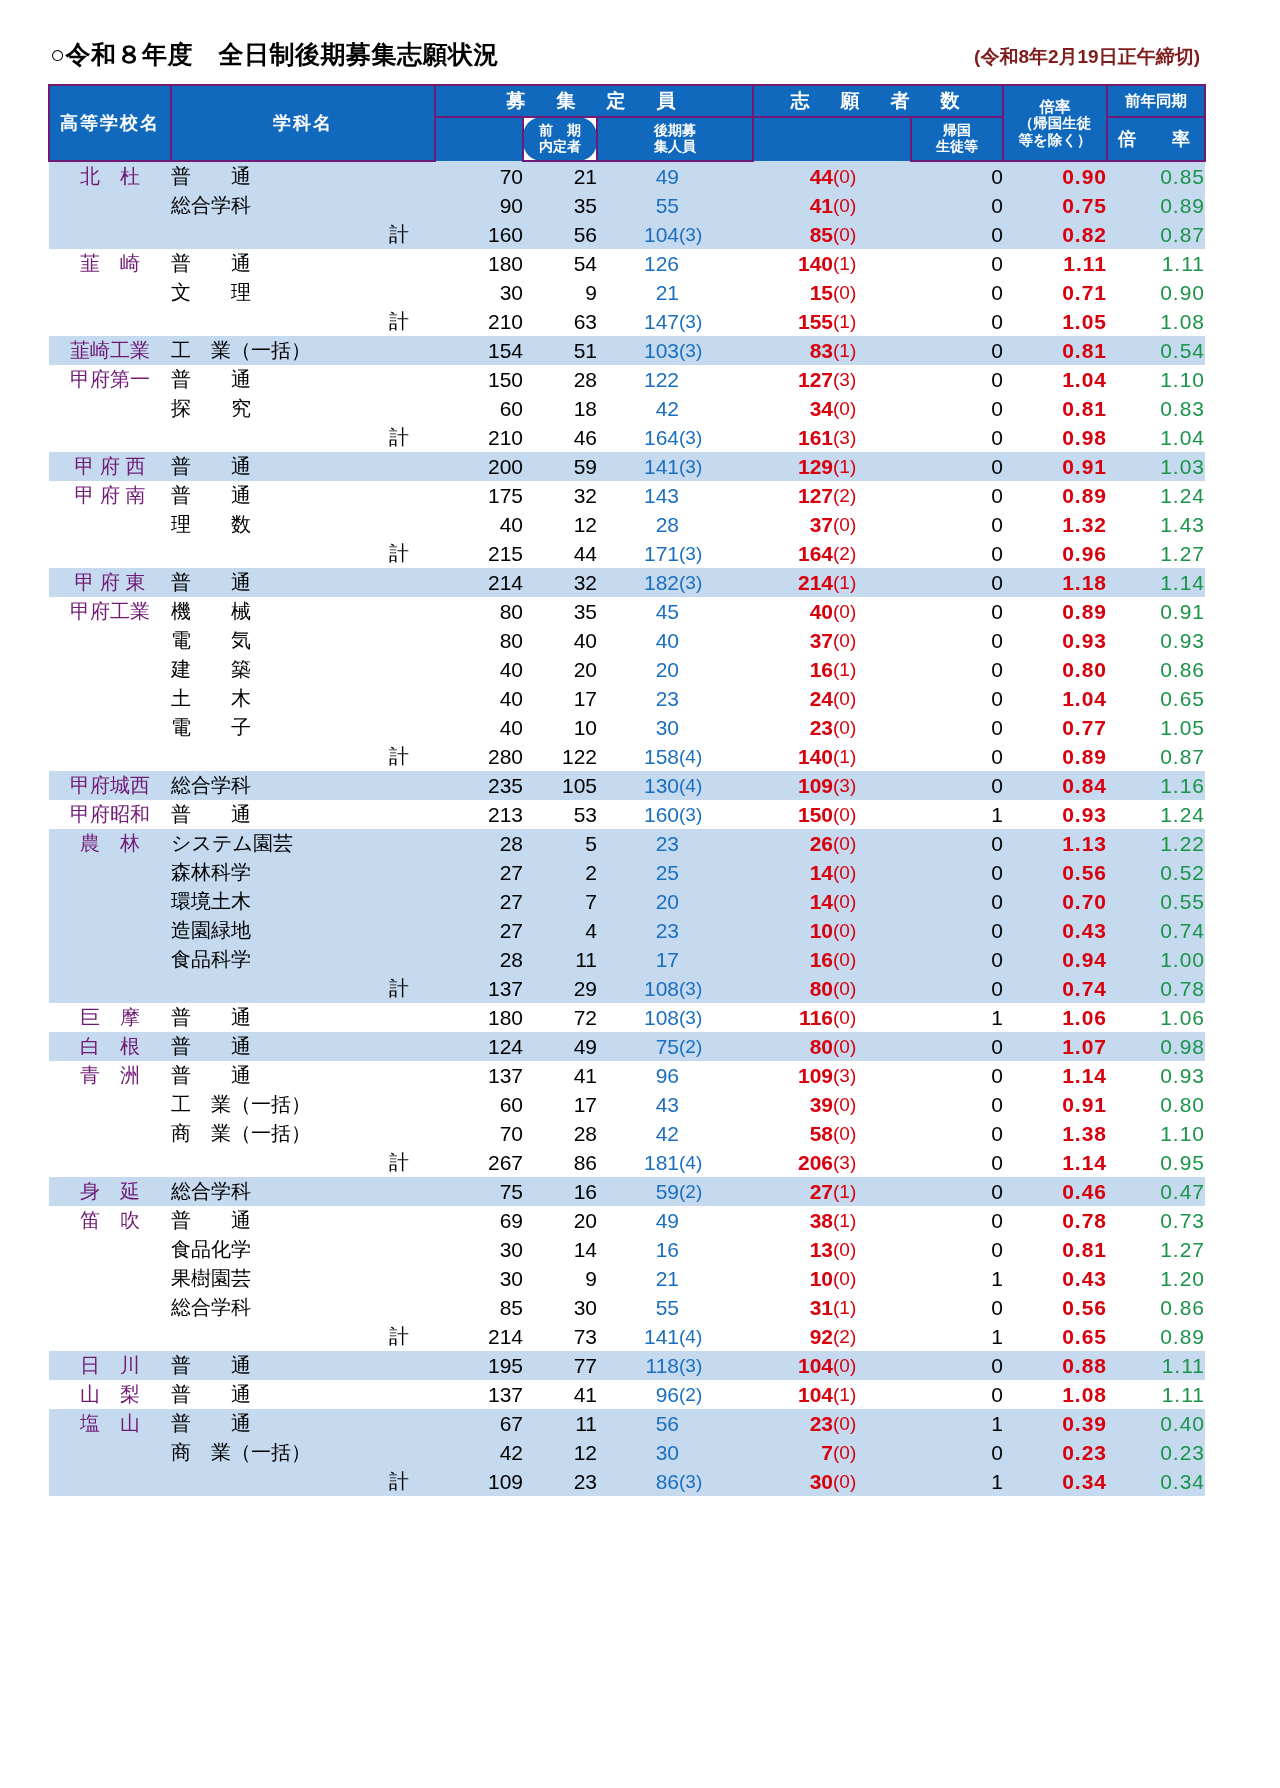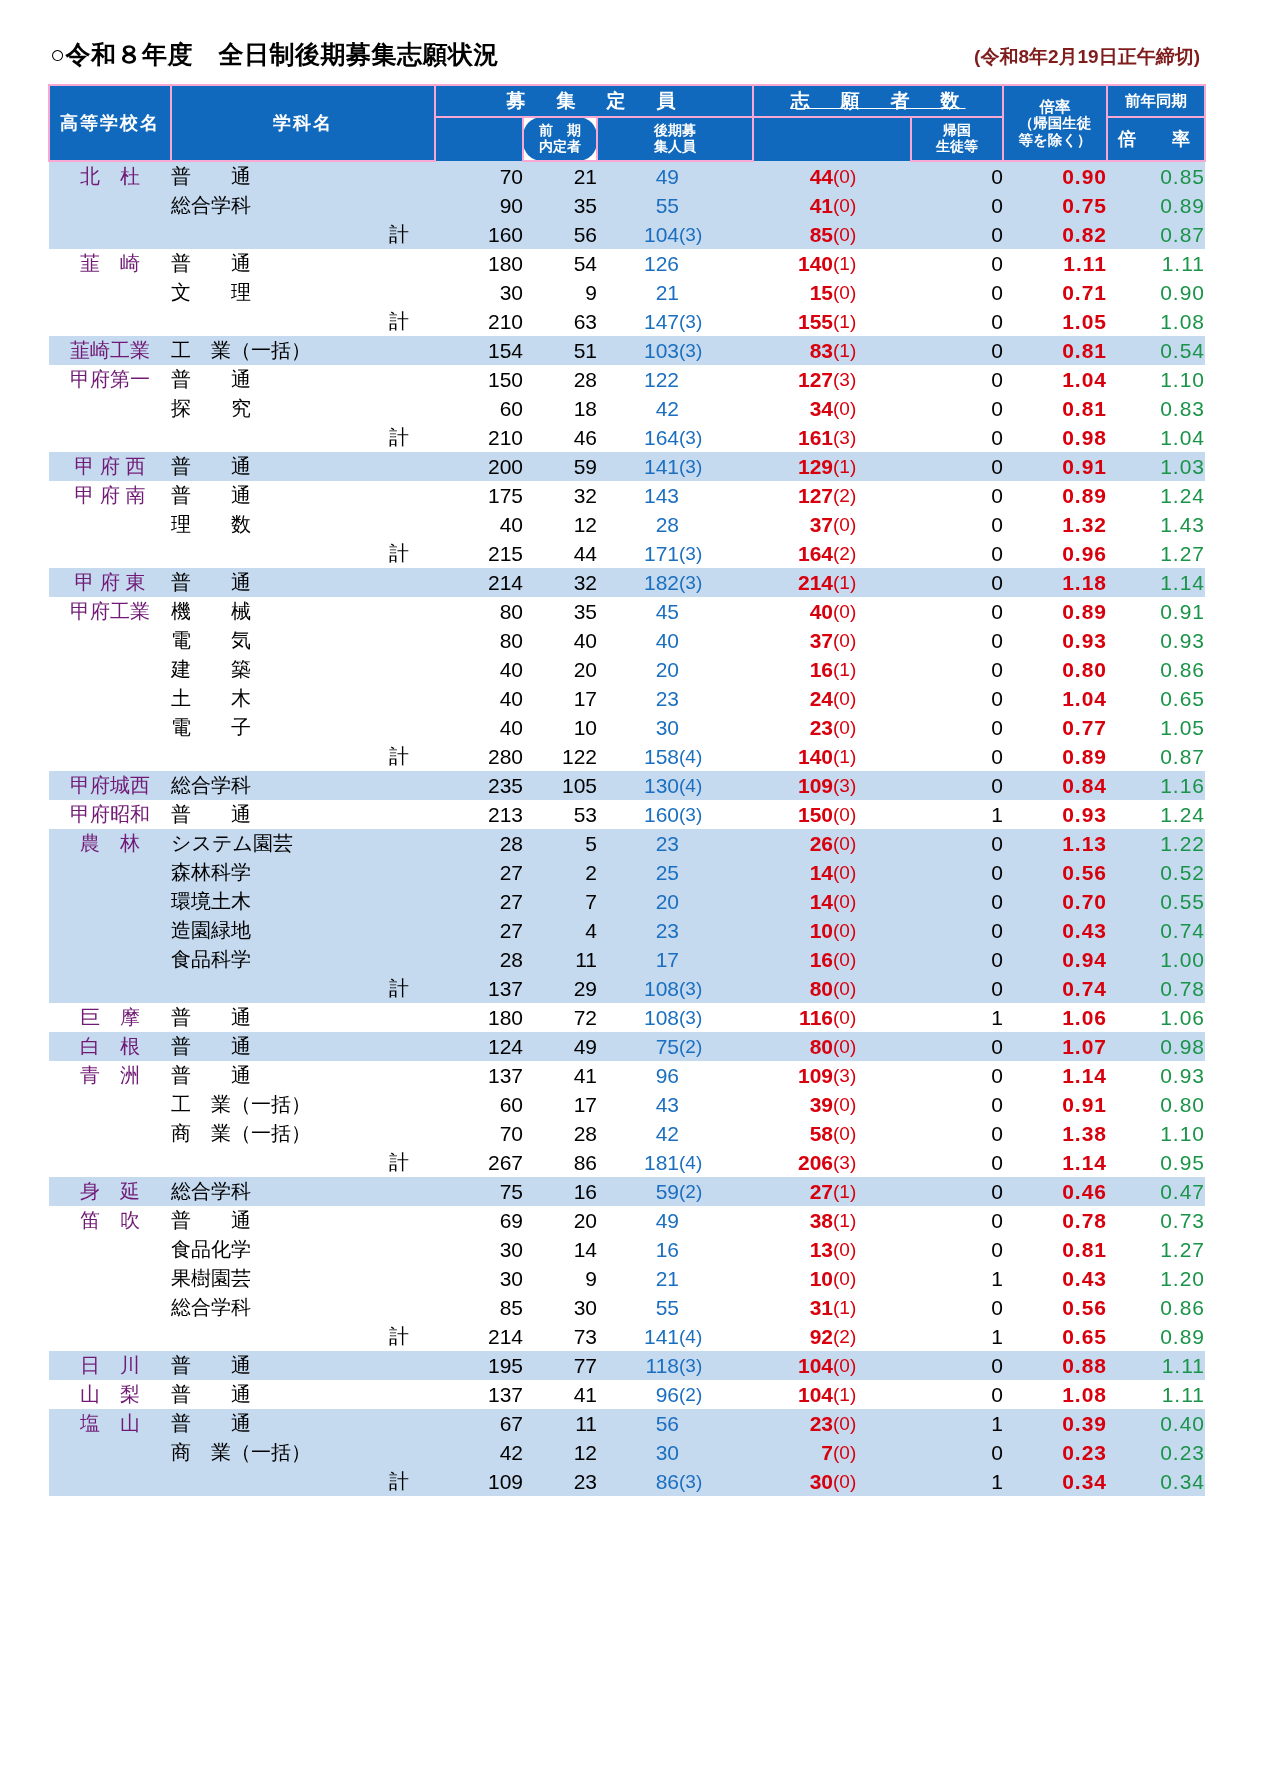--- a/index.html
+++ b/index.html
@@ -39,21 +39,21 @@
     border-collapse: collapse;
     table-layout: fixed;
     width: 1144px;
   }
   table.main th, table.main td { padding: 0; margin: 0; }
 
   
   .hd {
     background: #1069bd;
     color: #ffffff;
-    border: 2px solid #f9a8d4;
+    border: 2px solid #701a75;
     font-weight: bold;
     text-align: center;
     vertical-align: middle;
     line-height: 1.12;
   }
   .hd-big { font-size: 19px; letter-spacing: 6px; }
   .hd-mid { font-size: 18px; letter-spacing: 2px; }
   .hd-sm  { font-size: 15.5px; letter-spacing: 0px; }
   .hd-xs  { font-size: 14px; letter-spacing: 0px; }
   .hd-plain { font-size: 18px; letter-spacing: 0px; }
@@ -117,21 +117,21 @@
         <col style="width:92px">
         <col style="width:104px">
         <col style="width:98px">
       </colgroup>
 
       <thead>
         <tr>
           <th class="hd hd-mid" rowspan="3">高等学校名</th>
           <th class="hd hd-mid" rowspan="3">学科名</th>
           <th class="hd hd-big" colspan="4" style="height:32px;">募　集　定　員</th>
-          <th class="hd hd-big" colspan="3" style="height:32px;text-decoration:underline;">志　願　者　数</th>
+          <th class="hd hd-big" colspan="3" style="height:32px;">志　願　者　数</th>
           <th class="hd hd-sm" rowspan="3">
             <div>倍率</div>
             <div style="font-size:14.5px">（帰国生徒</div>
             <div style="font-size:14.5px">等を除く）</div>
           </th>
           <th class="hd hd-sm" style="height:32px;">前年同期</th>
         </tr>
         <tr>
           <th class="hd" rowspan="2" style="border:0;background:#1069bd;"></th>
           <th class="hd hd-xs" rowspan="2" style="height:44px;border-radius:19px;">

